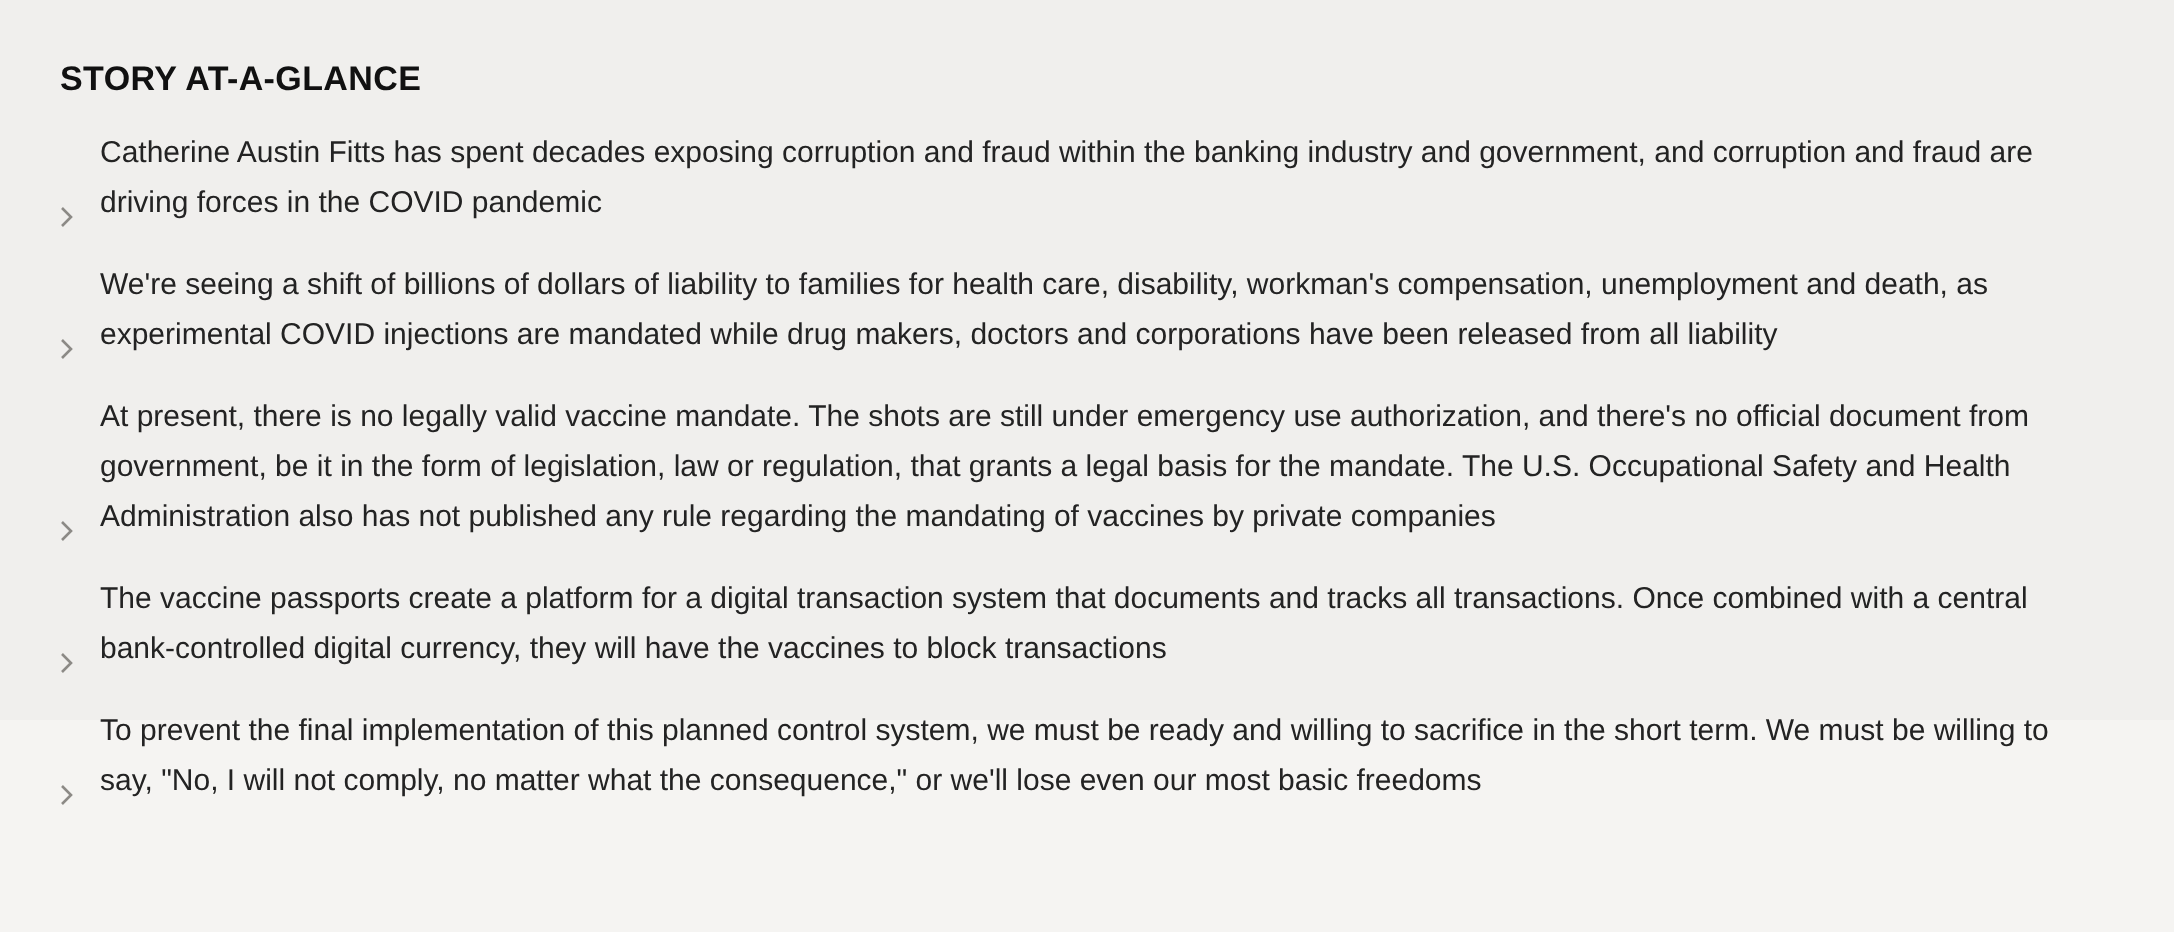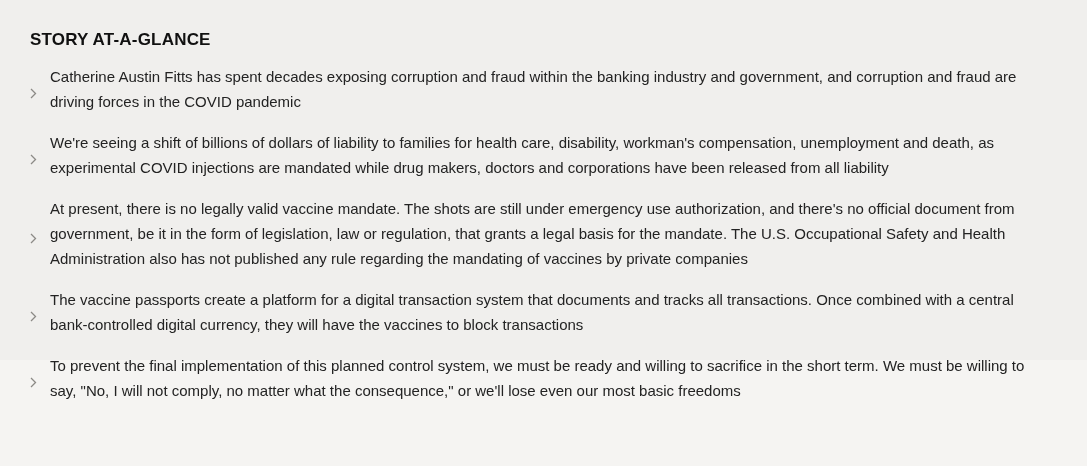--- a/index.html
+++ b/index.html
@@ -29,21 +29,21 @@
     margin: 0 0 14px 0;
     line-height: 1.2;
   }
   .bullet-list {
     list-style: none;
     margin: 0;
     padding: 0;
   }
   .bullet-item {
     display: flex;
-    align-items: center;
+    align-items: flex-end;
     margin-bottom: 16px;
   }
   .bullet-item:last-child {
     margin-bottom: 0;
   }
   .chevron {
     flex: 0 0 auto;
     width: 20px;
     padding-top: 1px;
     color: #8c8a86;

